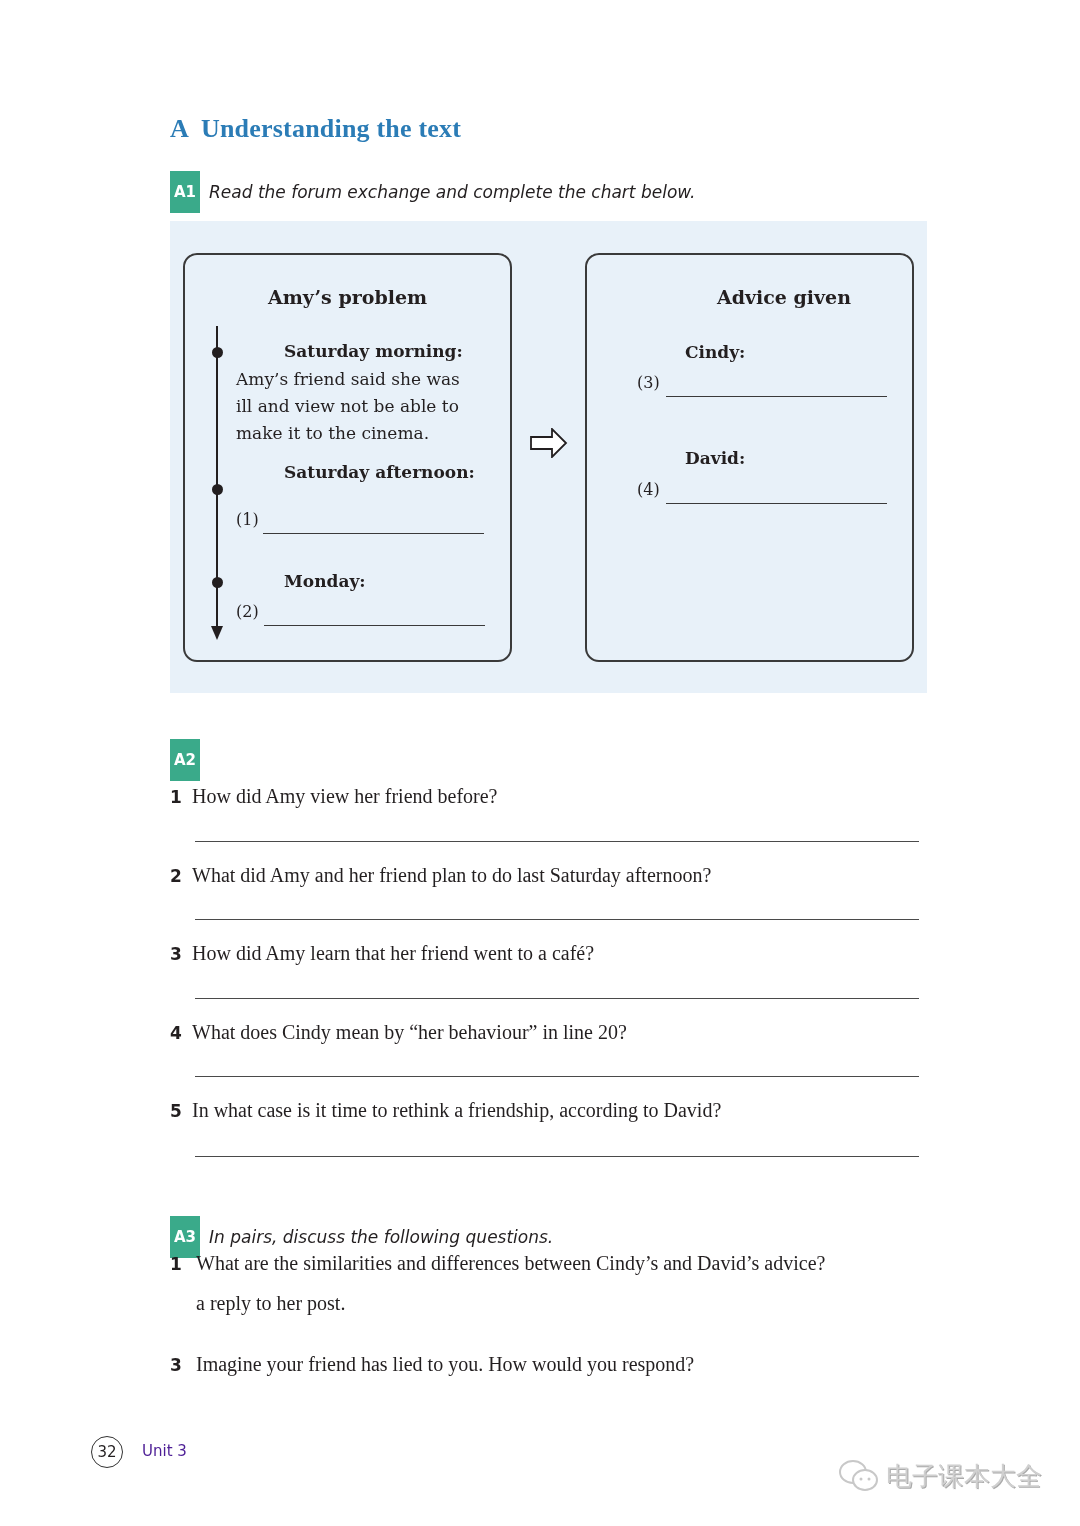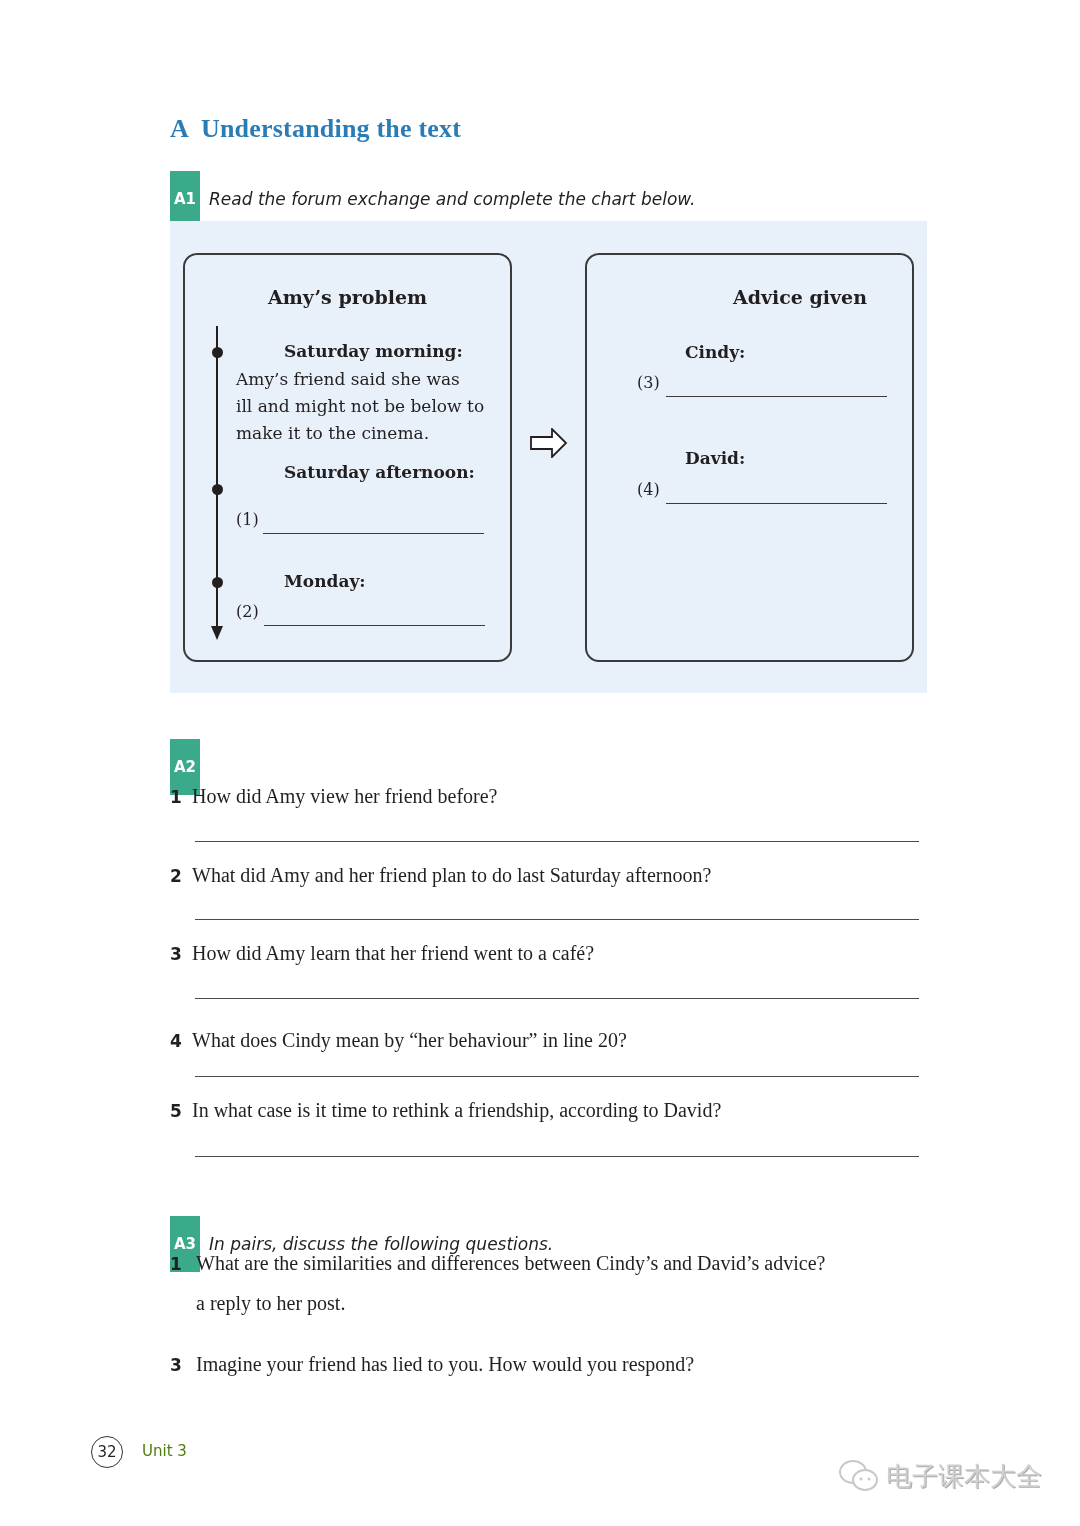--- a/index.html
+++ b/index.html
@@ -1,37 +1,37 @@
 <!DOCTYPE html>
 <html><head>
   <meta charset="utf-8">
   <style>
     html, body { margin:0; padding:0; background:#ffffff; }
     body { width:1080px; height:1526px; position:relative; overflow:hidden; color:#231f20; }
     .abs { position:absolute; }
     .section-title { left:170px; top:114px; font-family:Liberation Serif, serif; font-weight:bold; font-size:26px; color:#2b7cb6; letter-spacing:0.2px; }
     .section-title .letter { margin-right:12px; }
     .task { font-family:"DejaVu Sans", sans-serif; font-style:italic; font-size:17px; color:#231f20; display:flex; align-items:center; }
-    .badge { display:inline-block; background:#3aaa8a; color:#fff; font-style:normal; font-weight:bold; font-family:"DejaVu Sans", sans-serif; font-size:15px; padding:18px 4px; margin-right:9px; line-height:20px; }
+    .badge { display:inline-block; background:#3aaa8a; color:#fff; font-style:normal; font-weight:bold; font-family:"DejaVu Sans", sans-serif; font-size:15px; padding:11px 4px; margin-right:9px; line-height:20px; }
     .chart-bg { left:170px; top:221px; width:757px; height:472px; background:#e8f1f9; }
     .card { border:2px solid #3a3a3a; border-radius:14px; background:#e8f1f9; box-sizing:border-box; }
     .card-left { left:183px; top:253px; width:329px; height:409px; }
     .card-right { left:585px; top:253px; width:329px; height:409px; }
     .card-title { font-family:"DejaVu Serif", serif; font-weight:bold; font-size:19px; text-align:center; width:100%; }
     .label-b { font-family:"DejaVu Serif", serif; font-weight:bold; font-size:17px;margin-left:48px; }
     .body-s { font-family:"DejaVu Serif", serif; font-size:17px; line-height:27px; }
     .num { font-family:"DejaVu Serif", serif; font-size:16px; }
     .blank { border-bottom:1.5px solid #3a3a3a; height:0; }
     .timeline { left:216px; top:326px; width:2px; height:304px; background:#231f20; }
     .dot { width:11px; height:11px; border-radius:50%; background:#231f20; }
     .q { font-family:"Liberation Serif", serif; font-size:20px; color:#231f20; }
     .q .n { font-family:"DejaVu Sans", sans-serif; font-weight:bold; font-size:17px; display:inline-block; width:22px; }
     .answer-line { left:195px; width:724px; border-bottom:1.5px solid #4a4a4a; height:0; }
     .footer-circle { left:91px; top:1436px; width:30px; height:30px; border:1.5px solid #333; border-radius:50%; display:flex; align-items:center; justify-content:center; font-family:"DejaVu Sans", sans-serif; font-size:15px; }
-    .footer-unit { left:142px; top:1442px; font-family:"DejaVu Sans", sans-serif; font-size:15px; color:#4d7c0f;text-align:center; }
+    .footer-unit { left:142px; top:1442px; font-family:"DejaVu Sans", sans-serif; font-size:15px; color:#4c1d95;text-align:center; }
     .watermark { left:838px; top:1458px; font-family:"DejaVu Sans", sans-serif; font-size:26px; color:#d0d0d0; display:flex; align-items:center; text-shadow:1px 1px 0 #aaa; }
   </style>
 </head>
 <body>
 
 <div class="abs section-title">
   <span class="letter">A</span><span>Understanding the text</span>
 </div>
 
 <div class="abs task" style="left:170px; top:171px;">
@@ -48,38 +48,38 @@
 <svg class="abs" style="left:211px; top:626px;" width="12" height="16">
   <polygon points="0,0 12,0 6,14" fill="#231f20"></polygon>
 </svg>
 <div class="abs dot" style="left:212px; top:347px;"></div>
 <div class="abs dot" style="left:212px; top:484px;"></div>
 <div class="abs dot" style="left:212px; top:577px;"></div>
 
 <div class="abs label-b" style="left:236px; top:341px;">Saturday morning:</div>
 <div class="abs body-s" style="left:236px; top:366px;">
   <div>Amy’s friend said she was</div>
-  <div>ill and might not be below to</div>
+  <div>ill and view not be able to</div>
   <div>make it to the cinema.</div>
 </div>
 
 <div class="abs label-b" style="left:236px; top:462px;">Saturday afternoon:</div>
 <div class="abs num" style="left:236px; top:510px;">(1)</div>
 <div class="abs blank" style="left:263px; top:533px; width:221px;"></div>
 
 <div class="abs label-b" style="left:236px; top:571px;">Monday:</div>
 <div class="abs num" style="left:236px; top:602px;">(2)</div>
 <div class="abs blank" style="left:264px; top:625px; width:221px;"></div>
 
 <svg class="abs" style="left:530px; top:428px;" width="38" height="30">
   <polygon points="1,9 22,9 22,1 36,15 22,29 22,21 1,21" fill="#ffffff" stroke="#231f20" stroke-width="1.8" stroke-linejoin="miter"></polygon>
 </svg>
 
 <div class="abs card card-right"></div>
-<div class="abs card-title" style="left:613px; top:286px; width:374px;">Advice given</div>
+<div class="abs card-title" style="left:597px; top:286px; width:374px;">Advice given</div>
 
 <div class="abs label-b" style="left:637px; top:342px;">Cindy:</div>
 <div class="abs num" style="left:637px; top:373px;">(3)</div>
 <div class="abs blank" style="left:666px; top:396px; width:221px;"></div>
 
 <div class="abs label-b" style="left:637px; top:448px;">David:</div>
 <div class="abs num" style="left:637px; top:480px;">(4)</div>
 <div class="abs blank" style="left:666px; top:503px; width:221px;"></div>
 
 <div class="abs task" style="left:170px; top:739px;">
@@ -94,21 +94,21 @@
 <div class="abs q" style="left:170px; top:864px;">
   <span class="n">2</span><span>What did Amy and her friend plan to do last Saturday afternoon?</span>
 </div>
 <div class="abs answer-line" style="top:919px;"></div>
 
 <div class="abs q" style="left:170px; top:942px;">
   <span class="n">3</span><span>How did Amy learn that her friend went to a café?</span>
 </div>
 <div class="abs answer-line" style="top:998px;"></div>
 
-<div class="abs q" style="left:170px; top:1021px;margin-top:8px;">
+<div class="abs q" style="left:170px; top:1021px;">
   <span class="n">4</span><span>What does Cindy mean by “her behaviour” in line 20?</span>
 </div>
 <div class="abs answer-line" style="top:1076px;"></div>
 
 <div class="abs q" style="left:170px; top:1099px;">
   <span class="n">5</span><span>In what case is it time to rethink a friendship, according to David?</span>
 </div>
 <div class="abs answer-line" style="top:1156px;"></div>
 
 <div class="abs task" style="left:170px; top:1216px;">

